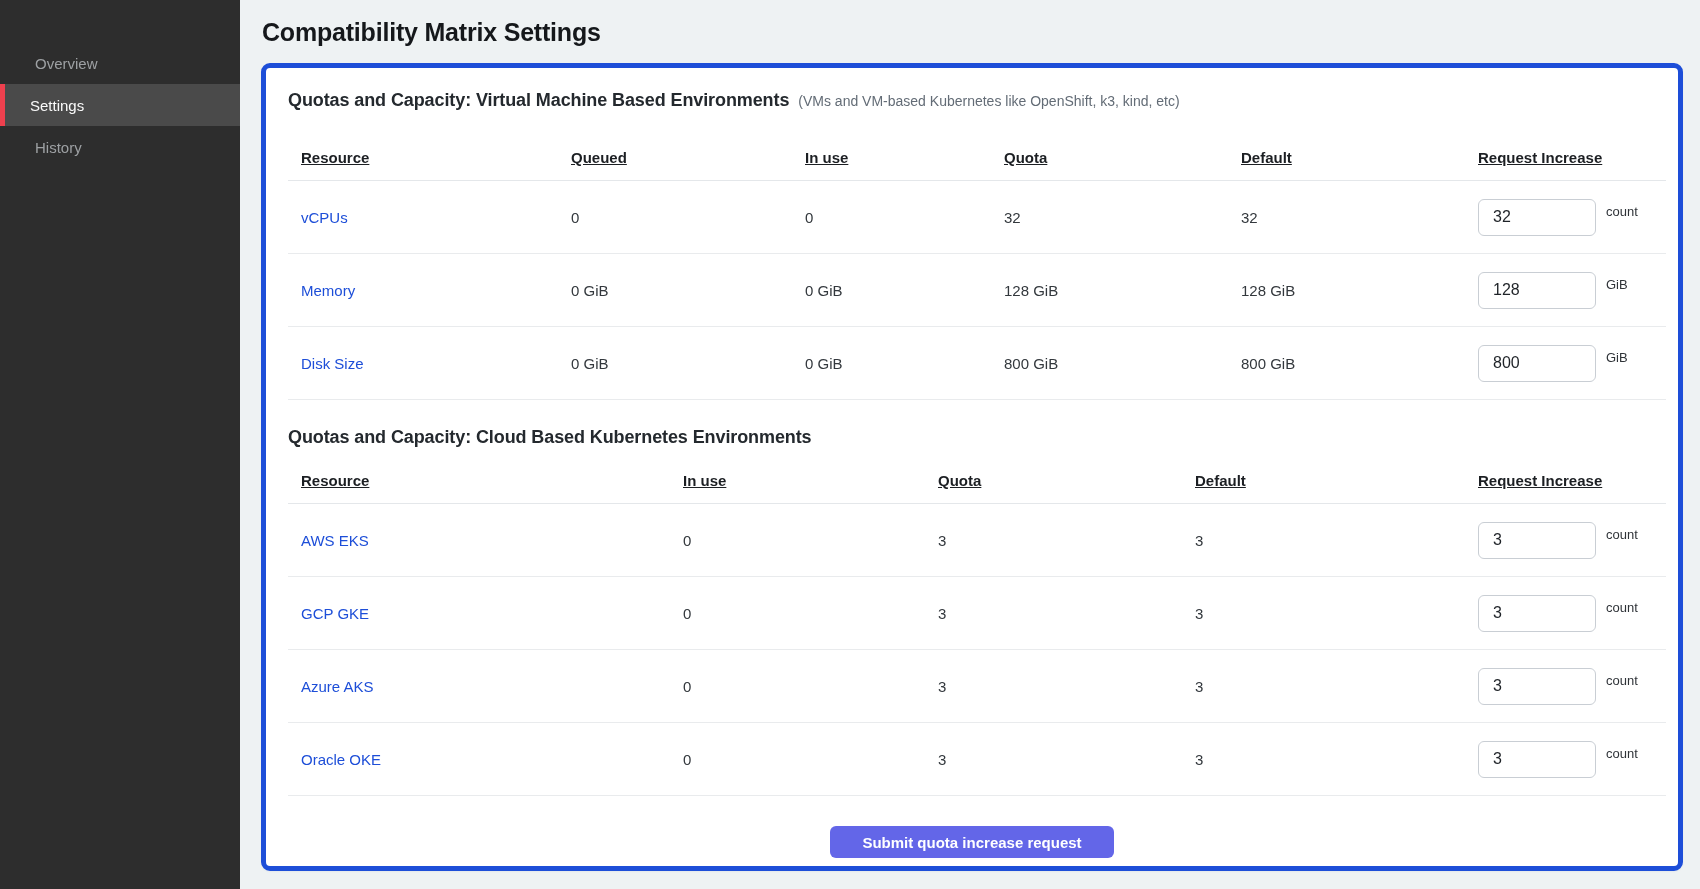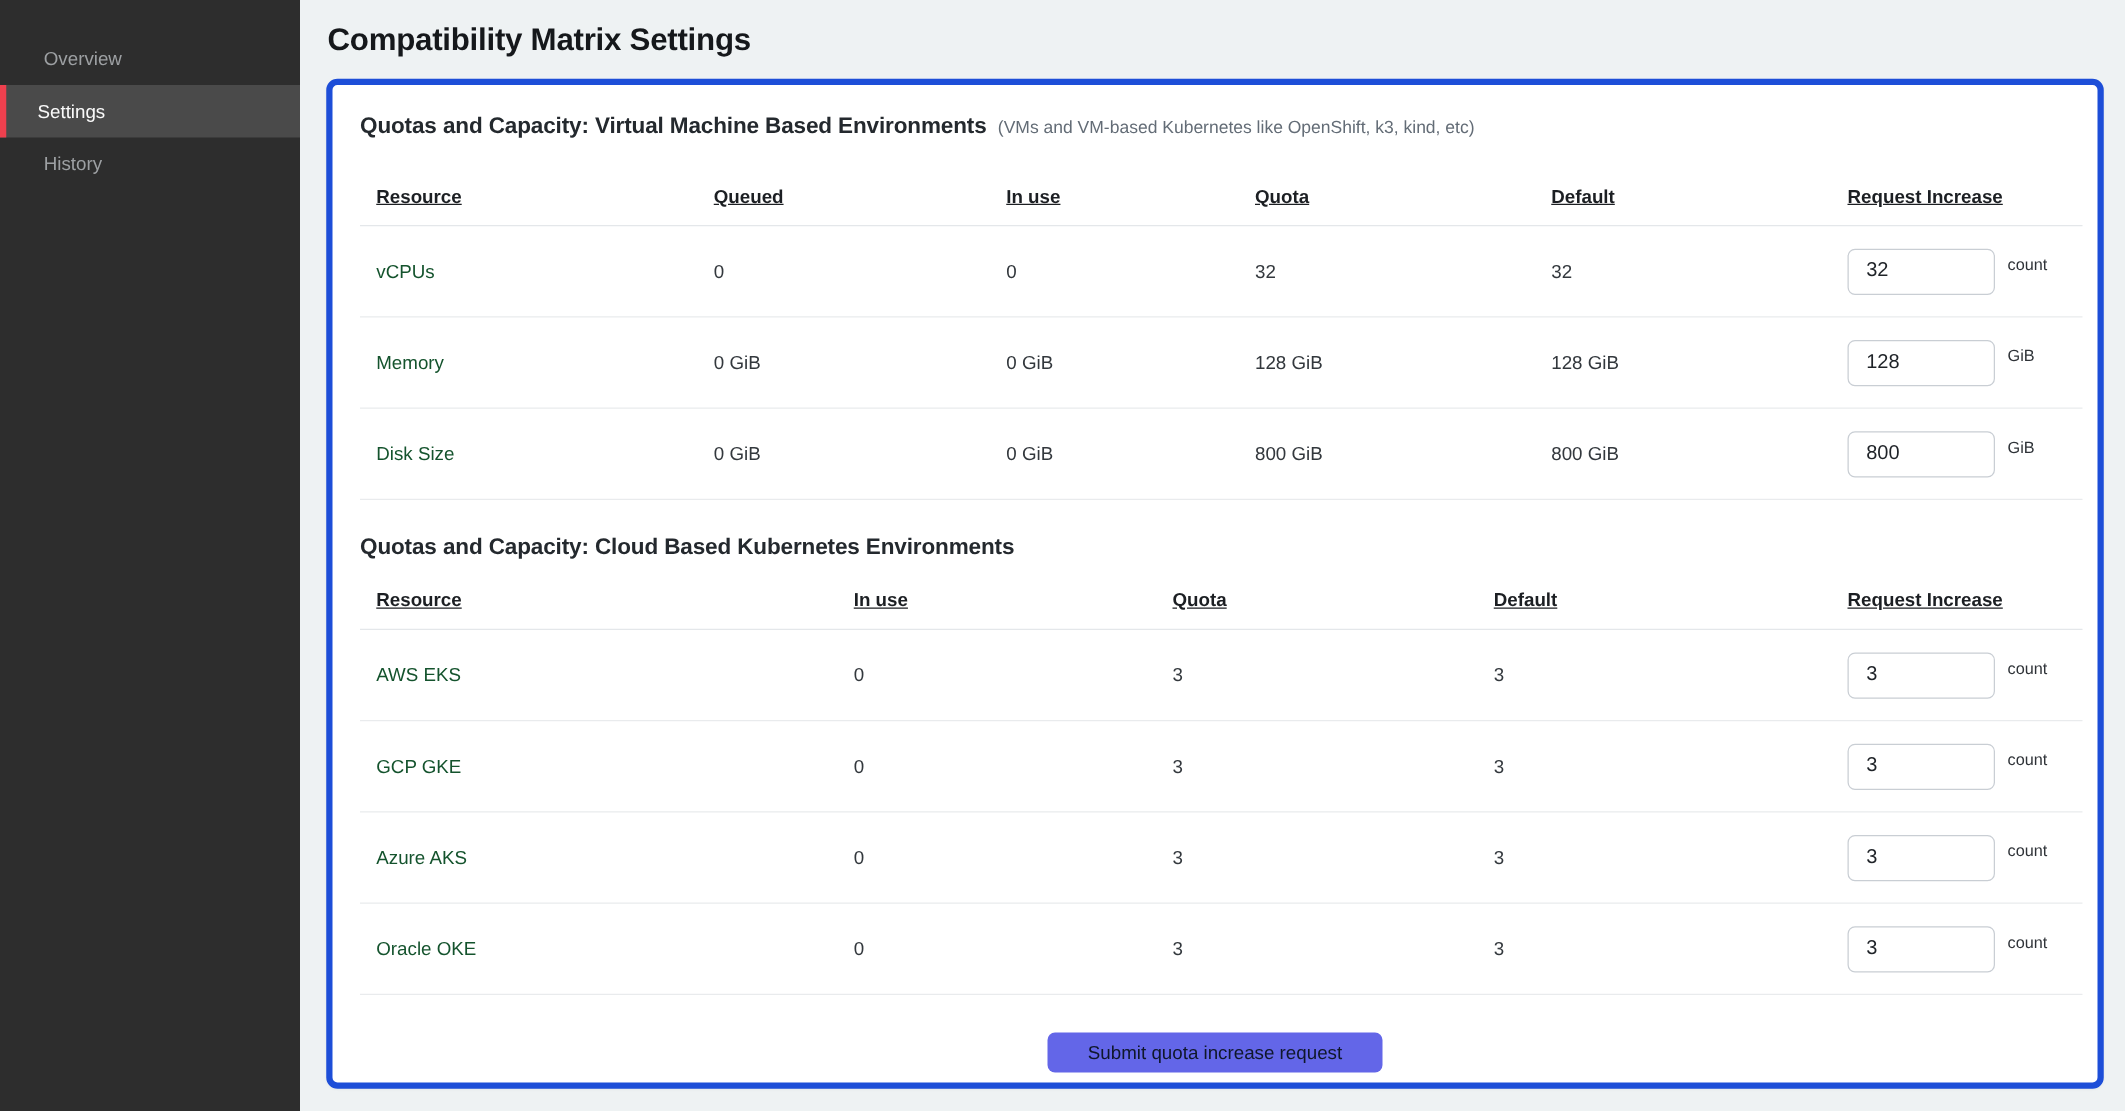--- a/index.html
+++ b/index.html
@@ -8,21 +8,21 @@
     font-family:"Liberation Sans","DejaVu Sans",sans-serif;
     background:#eef2f3;
     display:flex;
     color:#1c1f23;
   }
 
   
   .sidebar {
     width:240px; height:889px; flex:0 0 240px;
     background:#2d2d2d;
-    padding-top:26px;
+    padding-top:42px;
   }
   .nav-item {
     height:42px; display:flex; align-items:center;
     padding-left:30px;
     font-size:15px; color:#9da0a3;
     cursor:pointer;
     border-left:5px solid transparent;
   }
   .nav-item.active {
     background:#4a4a4a;
@@ -60,42 +60,42 @@
   .tbl .grid-vm   { display:grid; grid-template-columns:270px 234px 199px 237px 237px 1fr; padding-left:13px; }
   .tbl .grid-k8s  { display:grid; grid-template-columns:382px 255px 257px 283px 1fr;       padding-left:13px; }
 
   .thead { border-bottom:1px solid #e4e7ea; align-items:end; }
   .thead.vm  { height:71px; padding-bottom:14px; }
   .thead.k8s { height:57px; padding-bottom:14px; }
   .th { font-size:15px; font-weight:700; color:#1c1f23;text-decoration:underline; }
 
   .trow { height:73px; align-items:center; border-bottom:1px solid #e9ebed; }
   .td { font-size:15px; color:#33383d; }
-  .td.resource { font-weight:500; color:#14532d; }
+  .td.resource { font-weight:500; color:#1d4ed8; }
 
   .req-cell { display:flex; align-items:center; }
   .req-input {
     width:118px; height:37px;
     border:1px solid #c9ced4; border-radius:6px;
     font-family:"Liberation Sans","DejaVu Sans",sans-serif;
     font-size:16px; color:#1f2328;
     padding:0 0 0 14px; outline:none; background:#fff;
   }
   .unit {
     font-size:13px; color:#2f3338;
     margin-left:10px; transform:translateY(-6px);text-align:center;
   }
 
   .footer { display:flex; justify-content:center; margin-top:30px; }
   .submit-btn {
-    background:#6366e8; color:#0f172a;
+    background:#6366e8; color:#ffffff;
     border:none; border-radius:6px;
     height:32px; padding:0 32px;
     font-family:"Liberation Sans","DejaVu Sans",sans-serif;
-    font-size:15px; font-weight:400;
+    font-size:15px; font-weight:700;
     cursor:pointer;
   }
 </style>
 </head>
 <body>
 
 <aside class="sidebar">
   <div class="nav-item">
       <span>Overview</span>
     </div>

